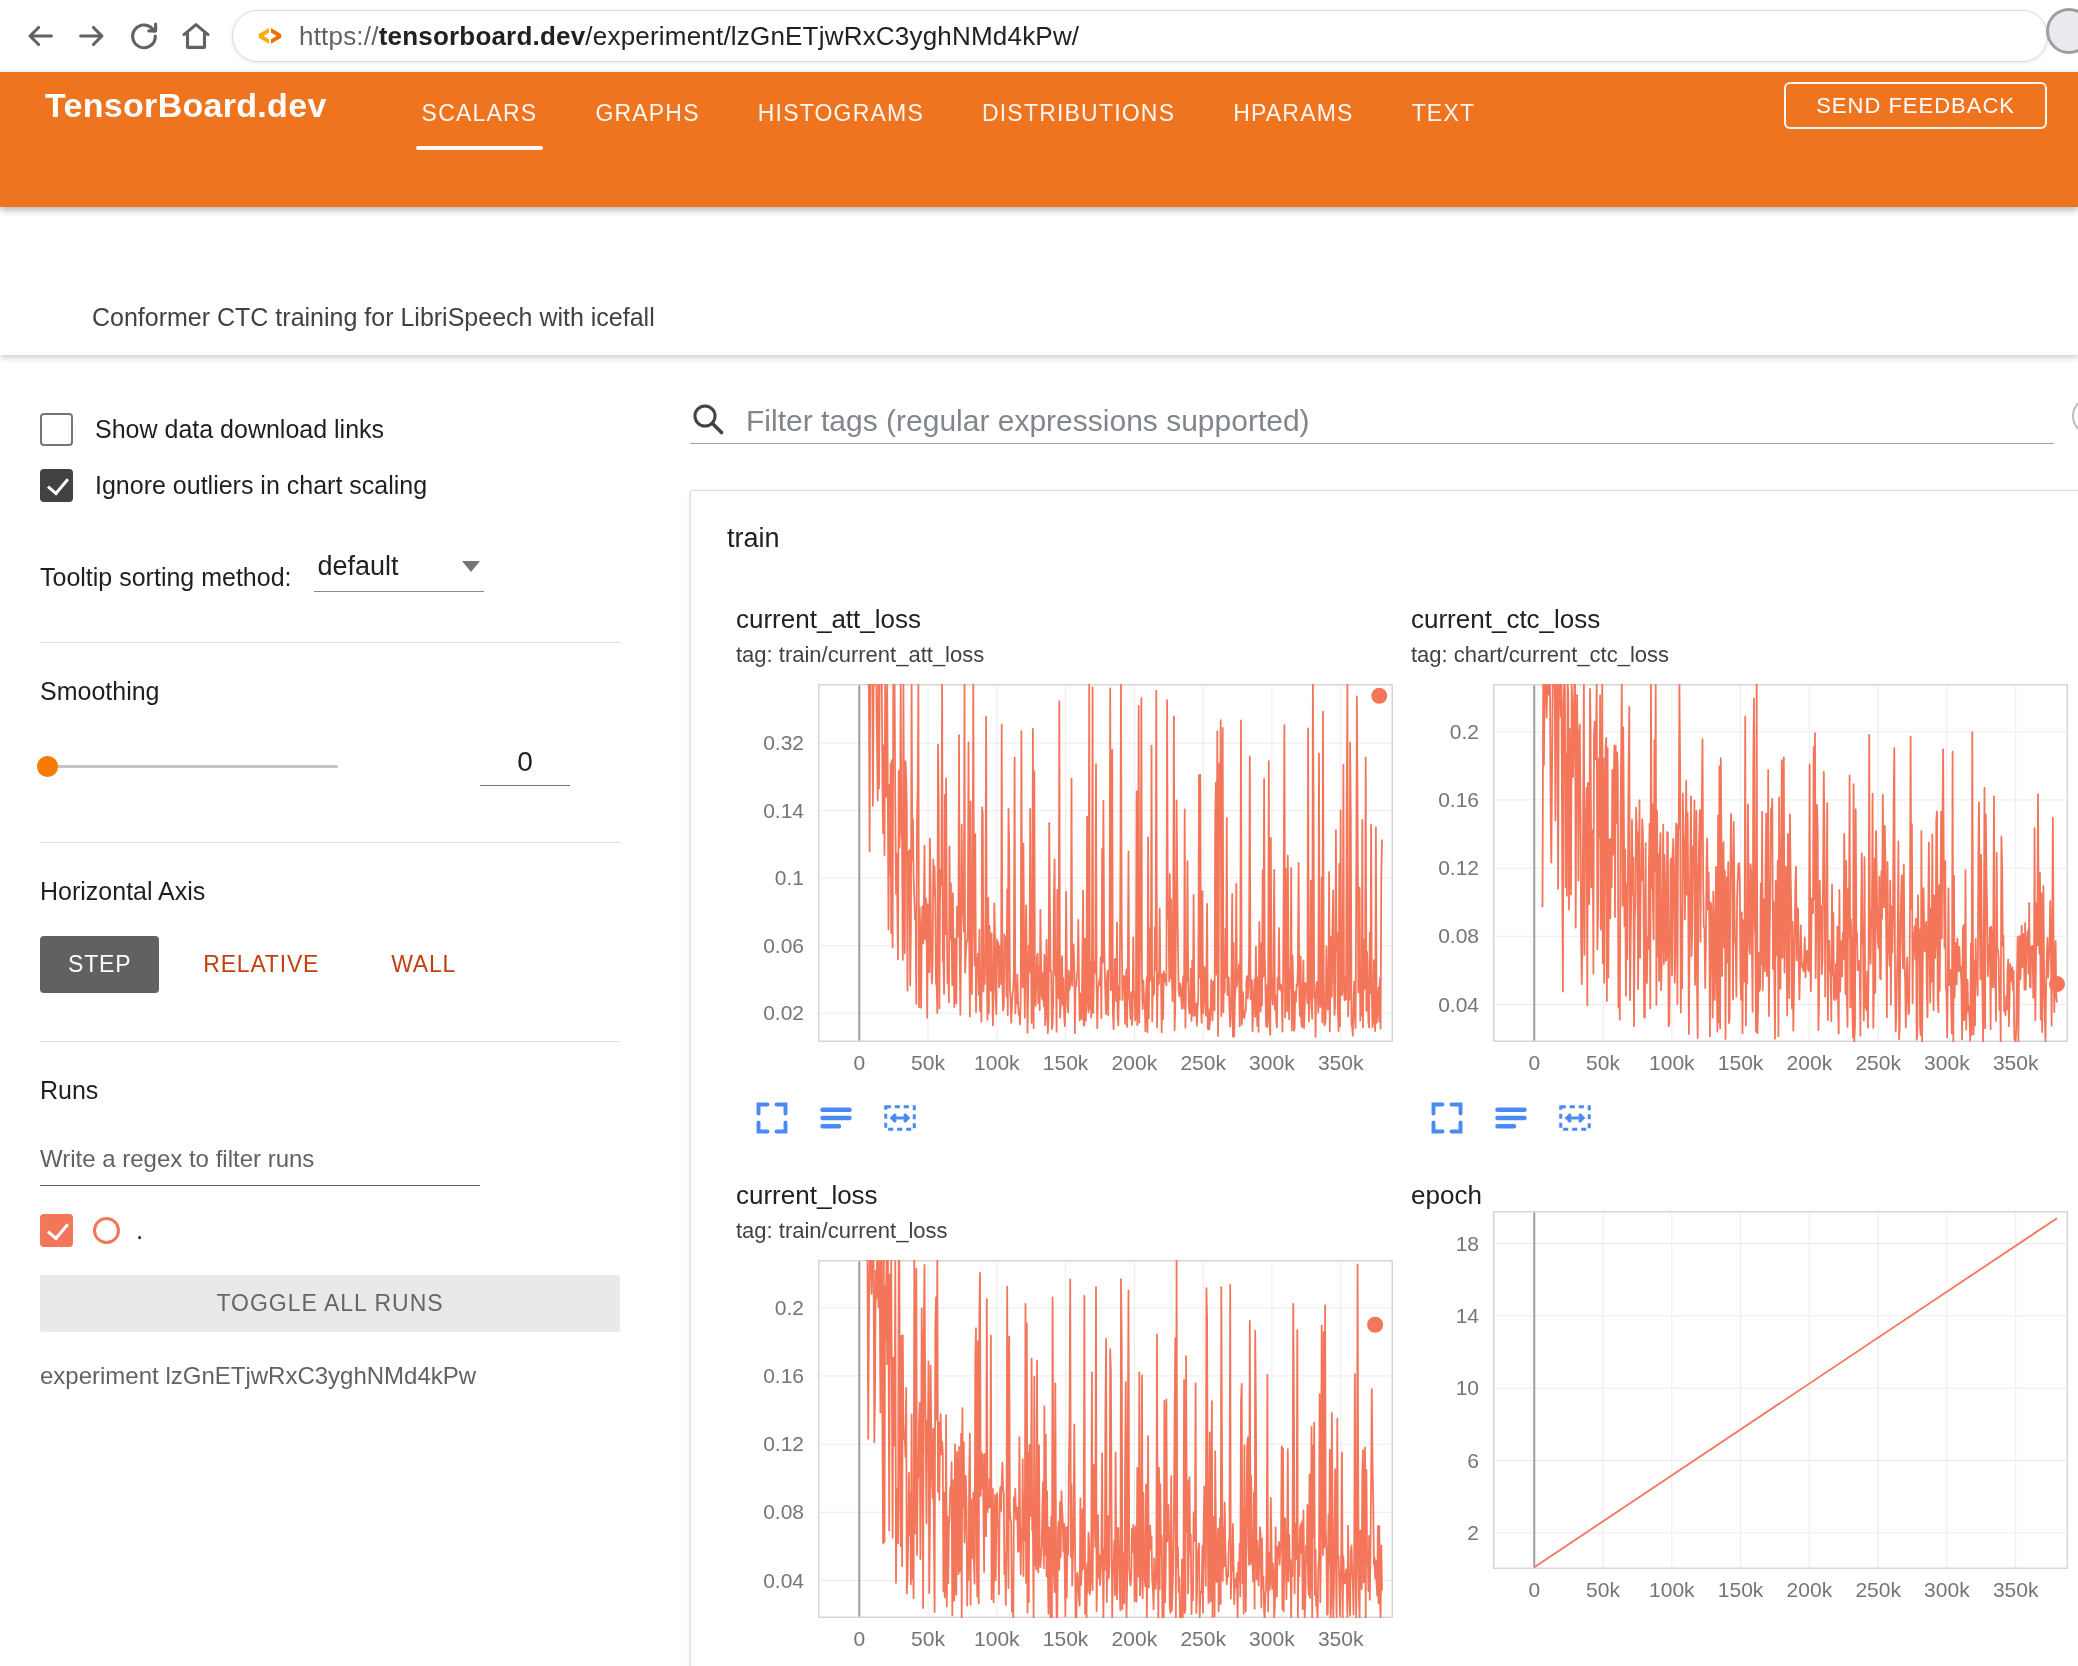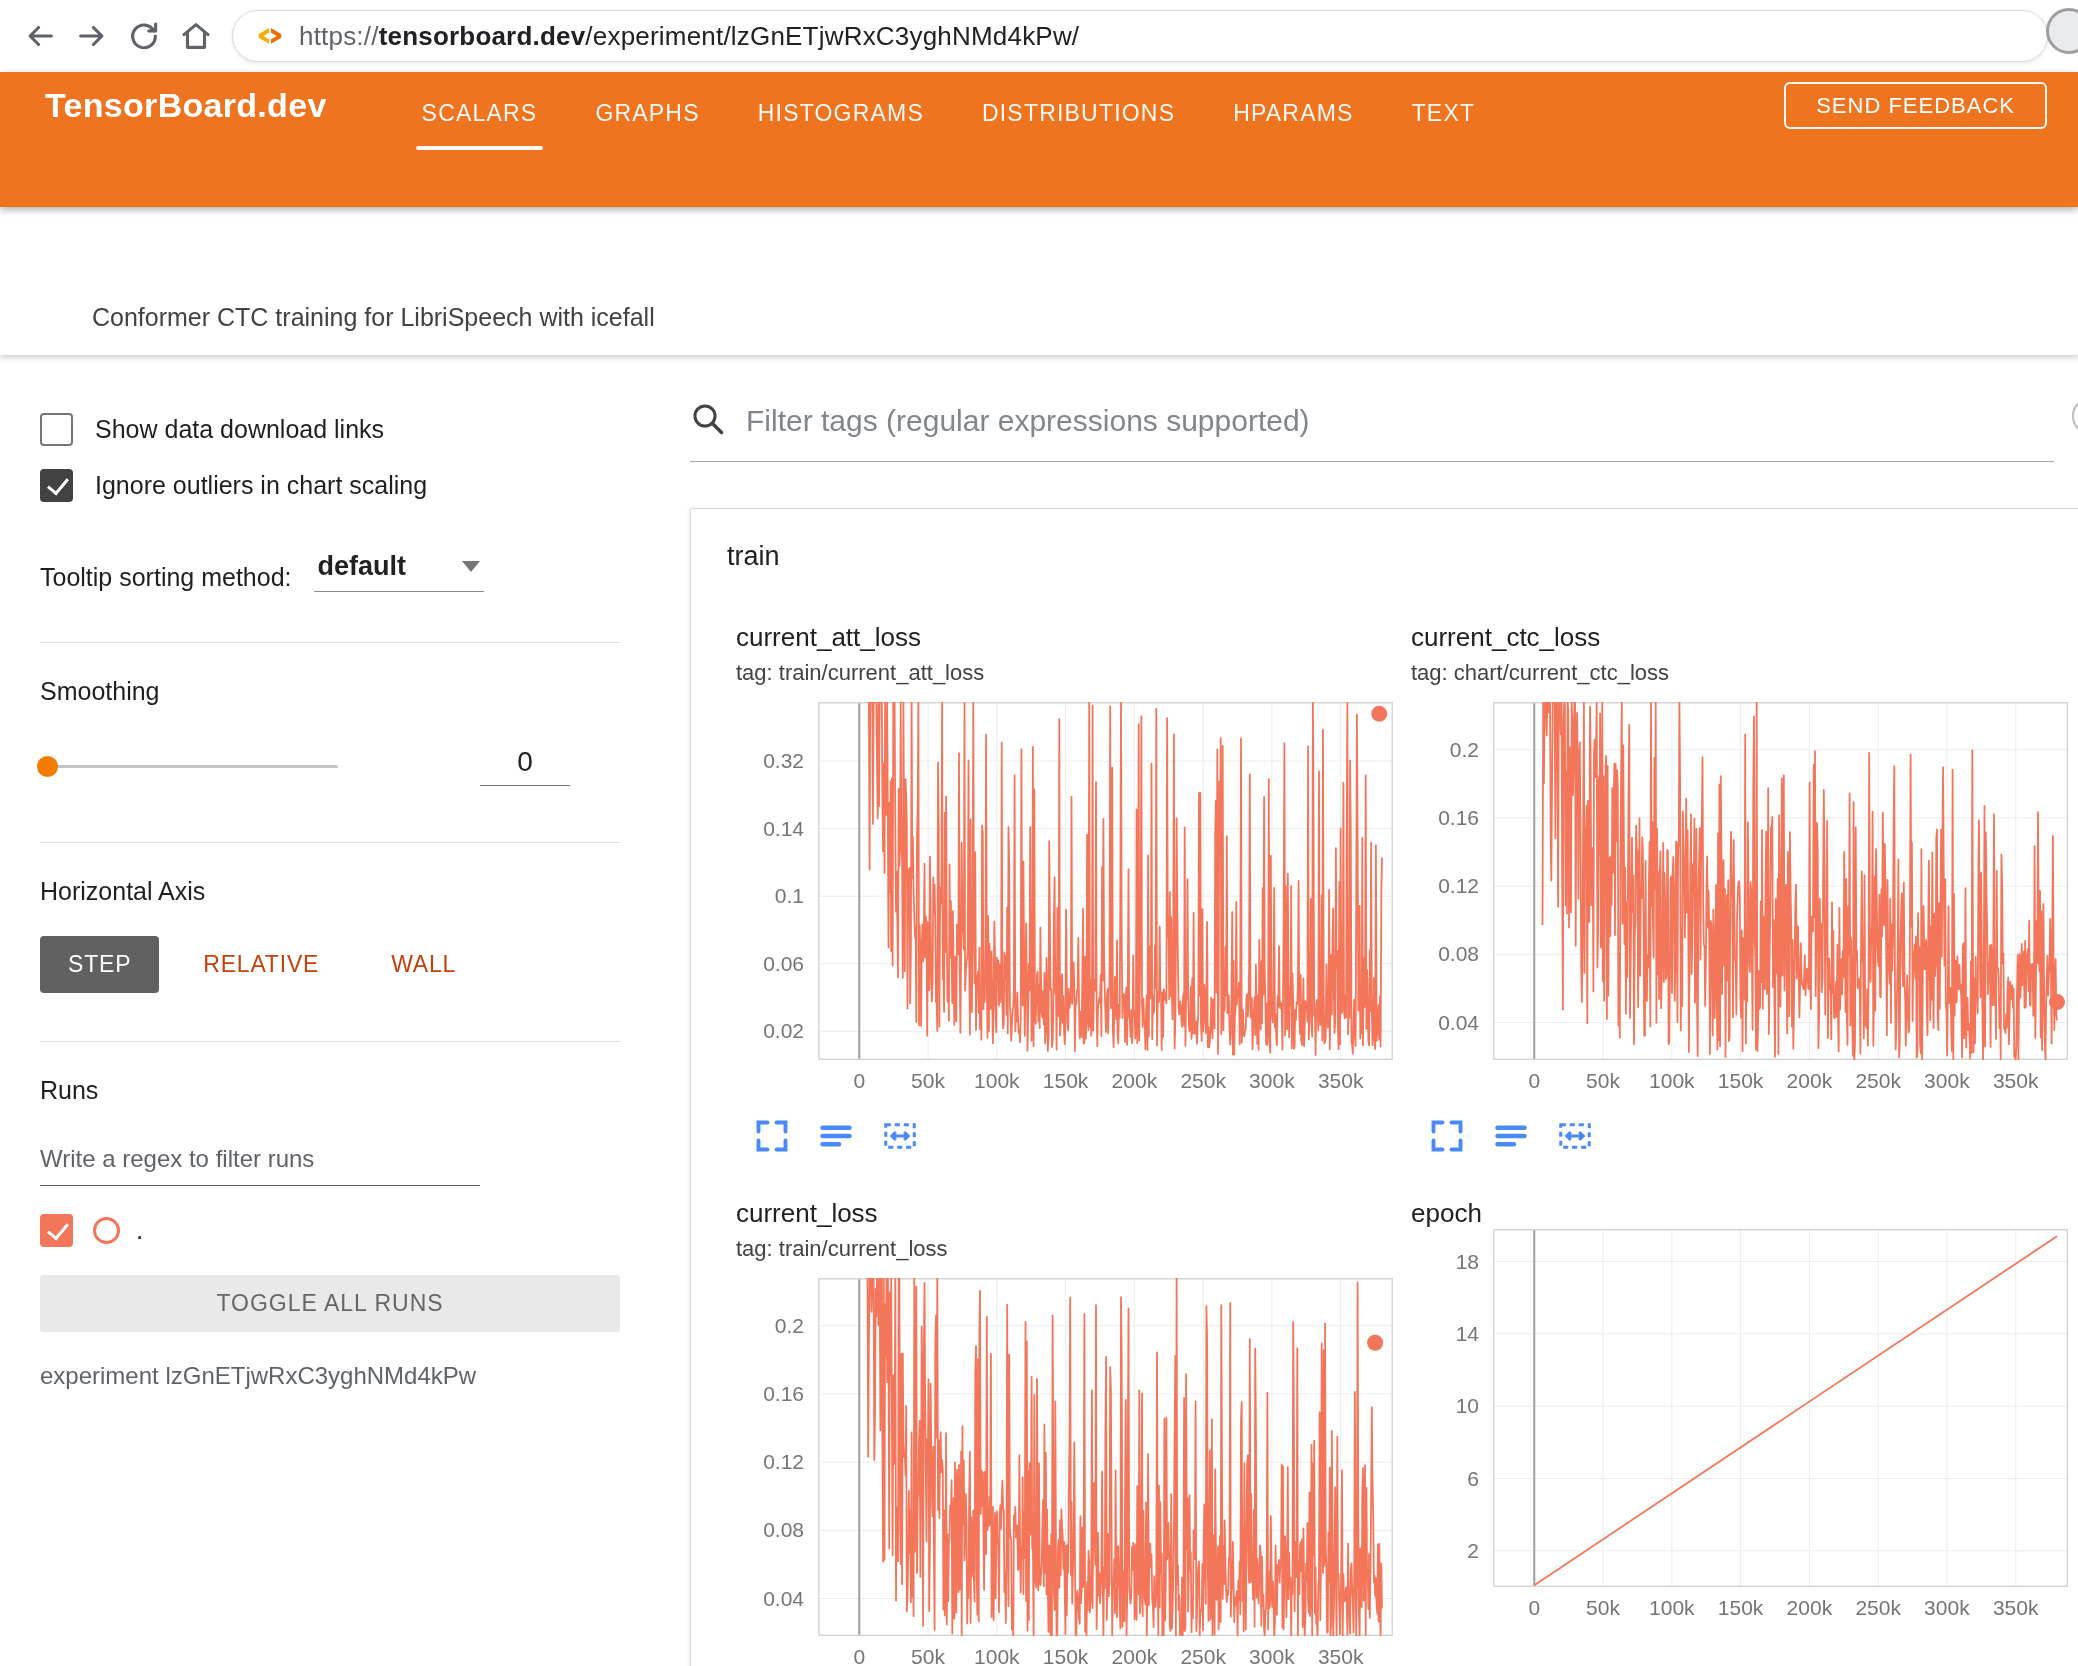--- a/index.html
+++ b/index.html
@@ -48,21 +48,21 @@
   .cb.checked { background:#424242; border-color:#424242; }
   .cb.checked::after { content:''; position:absolute; left:10px; top:3px; width:9px; height:17px;
                        border:solid #fff; border-width:0 3.5px 3.5px 0; transform:rotate(40deg); }
   .cb.orange.checked { background:#f4765a; border-color:#f4765a; }
   .cb-label { margin-left:22px; font-size:25px; color:#1f1f1f; }
   .row2 { margin-top:23px; }
 
   .tooltip-row { display:flex; align-items:flex-end; margin-top:49px; }
   .side-label { font-size:25px; color:#1f1f1f; }
   .dropdown { width:170px; margin-left:22px; border-bottom:1px solid #8a8a8a; display:flex; align-items:center;
-              justify-content:space-between; padding:0 4px 9px 4px; cursor:pointer;font-weight:bold; }
+              justify-content:space-between; padding:0 4px 9px 4px; cursor:pointer; }
   .dropdown-value { font-size:27px; color:#212121; }
   .caret { width:0; height:0; border-left:9px solid transparent; border-right:9px solid transparent; border-top:11px solid #757575; }
 
   .divider { height:1px; background:#e0e0e0; margin:0 -0px; }
   .div1 { margin-top:50px; } .div2 { margin-top:56px; } .div3 { margin-top:48px; }
 
   .section-label { font-size:25px; color:#1f1f1f; margin-top:34px; }
   .smooth-row { display:flex; align-items:center; margin-top:40px; padding-right:50px; }
   .slider-track { width:298px; height:3px; background:#c4c4c4; position:relative; border-radius:2px; }
   .slider-knob { position:absolute; left:-3px; top:-9px; width:21px; height:21px; border-radius:50%; background:#f57c00; }
@@ -79,21 +79,21 @@
   .runs-input::placeholder { color:#5f6368; opacity:1; }
   .run-row { display:flex; align-items:center; margin-top:28px; }
   .run-swatch { width:27px; height:27px; border-radius:50%; border:3.5px solid #f4765a; margin-left:20px; flex:0 0 auto; }
   .run-name { margin-left:16px; font-size:26px; color:#212121; }
   .toggle-btn { margin-top:28px; width:580px; height:57px; background:#e9e9e9; border:none; border-radius:3px;
                 font-family:inherit; font-size:23px; letter-spacing:1px; color:#666; }
   .exp-label { margin-top:30px; font-size:24px; color:#5f6368; }
 
   
   .filter-row { display:flex; align-items:center; gap:18px; margin:46px 24px 0 30px;
-                border-bottom:1px solid #a5a5a5; padding-bottom:20px; position:relative; }
+                border-bottom:1px solid #a5a5a5; padding-bottom:2px; position:relative; }
   .filter-input { flex:1; border:none; outline:none; font-family:inherit; font-size:30px; color:#5f6368; background:transparent; }
   .filter-input::placeholder { color:#80868b; opacity:1; }
   .help-cut { position:absolute; right:-56px; top:-4px; width:38px; height:38px; border-radius:50%; border:2px solid #bdbdbd; }
 
   .card { margin:46px 0 0 30px; width:calc(100% - 22px); background:#fff; border:1px solid #dcdcdc;
           border-radius:2px; box-shadow:0 1px 4px rgba(0,0,0,.13); padding-bottom:60px; }
   .section-title { font-size:27px; color:#212121; padding:32px 36px 50px 36px; }
   .charts-grid { display:grid; grid-template-columns:675px 660px; row-gap:44px; padding-left:45px; }
 
   .chart-title { font-size:26px; color:#212121; }

